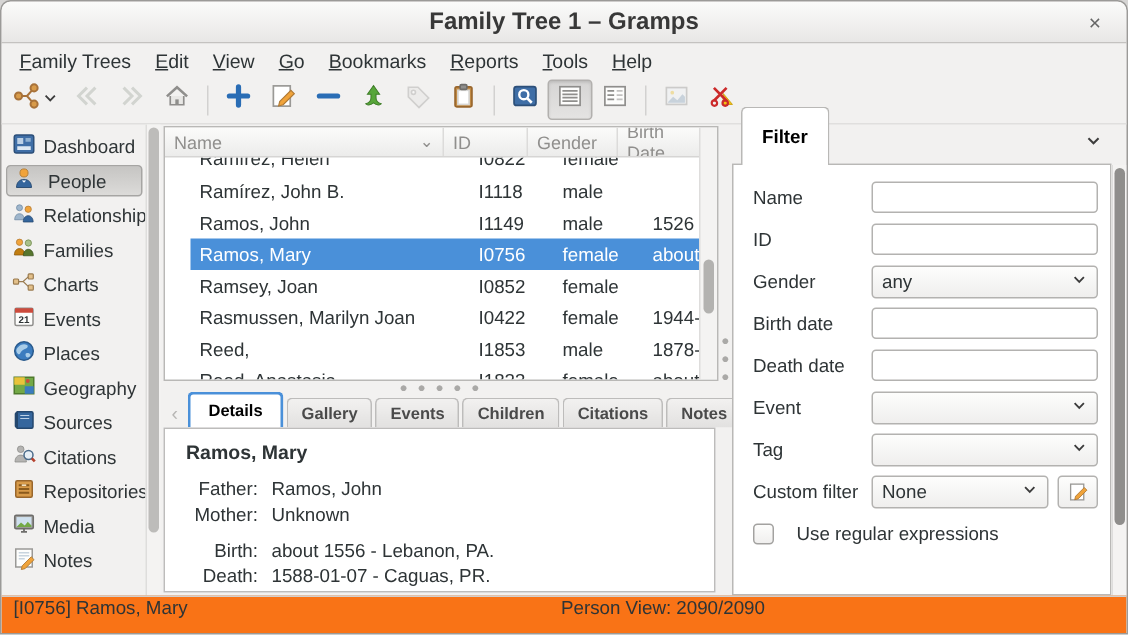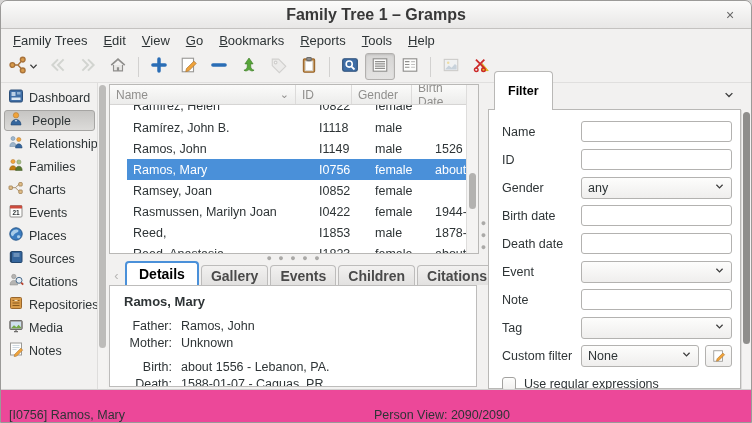--- a/index.html
+++ b/index.html
@@ -62,21 +62,21 @@
   .c-gender { width:60px; flex:none; } .c-birth { flex:1; }
   .table-scroll { width:12px; flex:none; background:#f4f3f2; border-left:1px solid #dedddc; position:relative; }
   .table-scroll .thumb { position:absolute; left:2px; right:2px; top:88px; height:36px; background:#b3b2b0; border-radius:5px; }
 
   .hsplit { height:7px; flex:none; display:flex; align-items:center; justify-content:center; color:#aaa9a7; font-size:9px; letter-spacing:2px; }
 
   
   .tabbar { height:24px; flex:none; display:flex; align-items:flex-end; padding:0 1px; gap:2px; }
   .tab-arrow { width:13px; text-align:center; font-size:13px; color:#b7b6b4; padding-bottom:2px; flex:none; }
   .tab-arrow.dark { color:#2e3436; font-weight:bold; }
-  .tab { height:20px; padding:0 9px; display:flex; align-items:center; font-size:14px; font-weight:bold; color:#4a4a4a;
+  .tab { height:20px; padding:0 9px; display:flex; align-items:center; font-size:11px; font-weight:bold; color:#4a4a4a;
          background:linear-gradient(#f2f1f0,#e2e1e0); border:1px solid #bdbcbb; border-bottom:none; border-radius:4px 4px 0 0; white-space:nowrap; }
   .tab.active { background:#fff; color:#000; border:2px solid #4a90d9; border-bottom:none; height:24px; padding:0 12px; }
   .tab-chevron { padding:0 2px 4px 2px; } .tab-chevron svg { width:10px; height:10px; }
 
   .details { flex:1; margin:0 2px 2px 0; border:1px solid #bdbcbb; background:#fff; padding:6px 10px; overflow:hidden; font-size:12.5px; color:#2e3436; }
   .details-title { font-weight:bold; font-size:13px; margin:2px 0 9px 4px; }
   .drow { display:flex; gap:9px; line-height:16.5px; }
   .drow.gap { margin-top:8px; }
   .dlabel { width:52px; flex:none; text-align:right; }
 
@@ -95,28 +95,28 @@
                    display:flex; flex-direction:column; gap:5px; min-width:0; }
   .frow { height:23px; flex:none; display:flex; align-items:center; gap:6px; }
   .flabel { width:73px; flex:none; font-size:12.5px; color:#2e3436; white-space:nowrap; }
   .ftext { flex:1; height:21px; border:1px solid #b3b2b0; border-radius:3px; background:#fff; font:12.5px "Liberation Sans",sans-serif; padding:0 5px; color:#2e3436; min-width:0; }
   .fselect { flex:1; height:22px; border:1px solid #b3b2b0; border-radius:3px; background:linear-gradient(#fdfdfc,#efeeed);
              display:flex; align-items:center; justify-content:space-between; padding:0 6px; font-size:12.5px; color:#2e3436; min-width:0; }
   .fselect svg { width:11px; height:11px; flex:none; }
   .fedit { width:27px; height:22px; flex:none; border:1px solid #b3b2b0; border-radius:3px;
            background:linear-gradient(#fdfdfc,#efeeed); display:flex; align-items:center; justify-content:center; }
   .fedit svg { width:14px; height:14px; }
-  .cbrow { margin-top:5px; display:flex; align-items:center; gap:8px; }
+  .cbrow { margin-top:5px; display:flex; align-items:center; gap:15px; }
   .cbox { width:14px; height:14px; border:1px solid #a3a2a0; border-radius:3px; background:linear-gradient(#fdfdfc,#f0efee); flex:none; }
   .cblabel { font-size:12.5px; color:#2e3436; }
   .filter-scroll { width:10px; flex:none; background:#f4f3f2; border-left:1px solid #dedddc; position:relative; }
   .filter-scroll .thumb { position:absolute; left:1px; right:1px; top:2px; height:83%; background:#8f8e8c; border-radius:5px; }
 
   
-  .statusbar { height:33px; flex:none; border-top:1px solid #d0cfce; background:#ec4899; display:flex; align-items:flex-end;
+  .statusbar { height:25px; flex:none; border-top:1px solid #d0cfce; background:#f97316; display:flex; align-items:flex-start;
                font-size:12.5px; color:#2e3436; position:relative; }
   .status-left { margin-left:8px; }
   .status-center { position:absolute; left:373px; }
 </style>
 </head>
 <body>
 
 <div class="window">
 
   <div class="titlebar">
@@ -303,20 +303,29 @@
             </svg></span>
           <span>Events</span>
         </div>
         <div class="side-item">
           <span class="icon"><svg viewBox="0 0 16 16">
               <circle cx="8" cy="8" r="6.2" fill="#3b7cbf" stroke="#2a5a8c"></circle>
               <path d="M4 5.5c1.5-1.8 4-2.5 6-1.5 1 .5.5 2-1 2.5S6 8 5.5 9.5 3.5 10 3 8.5 3.4 6.2 4 5.5z" fill="#a8cce8"></path>
               <path d="M9.5 9.5c1.2-.4 2.5 0 2.8 1 .2.8-.8 1.8-2 1.8s-1.8-2.4-.8-2.8z" fill="#a8cce8"></path>
             </svg></span>
           <span>Places</span>
+        </div>
+        <div class="side-item">
+          <span class="icon"><svg viewBox="0 0 16 16">
+              <rect x="1.5" y="2.5" width="13" height="11" fill="#73a946" stroke="#4e7a2c"></rect>
+              <path d="M1.5 2.5h7v5h-7z" fill="#e9c33a"></path>
+              <path d="M8.5 8.5h6v5h-6z" fill="#3b7cbf"></path>
+              <circle cx="10.5" cy="5" r="1.3" fill="#cc4b3d"></circle>
+            </svg></span>
+          <span>Geography</span>
         </div>
         <div class="side-item">
           <span class="icon"><svg viewBox="0 0 16 16">
               <path d="M3.5 2.5H13a1 1 0 011 1v9a1 1 0 01-1 1H3.5z" fill="#35669d" stroke="#24476e"></path>
               <path d="M3.5 2.5c-1 0-1.7.7-1.7 1.5v8c0 .8.7 1.5 1.7 1.5z" fill="#24476e"></path>
               <path d="M5.5 5h6M5.5 7h6" stroke="#bcd0e5" stroke-width=".8"></path>
             </svg></span>
           <span>Sources</span>
         </div>
         <div class="side-item">
@@ -513,24 +522,20 @@
             <div class="frow">
               <span class="flabel">Event</span>
               <div class="fselect">
                 <span></span>
                 <span><svg viewBox="0 0 16 16">
                     <path d="M3.5 5.5L8 10l4.5-4.5" fill="none" stroke="#3d3d3d" stroke-width="1.8"></path>
                   </svg></span>
               </div>
             </div>
             <div class="frow">
-              <span class="flabel">Note</span>
-              <input class="ftext" type="text" style="">
-            </div>
-            <div class="frow">
               <span class="flabel">Tag</span>
               <div class="fselect">
                 <span></span>
                 <span><svg viewBox="0 0 16 16">
                     <path d="M3.5 5.5L8 10l4.5-4.5" fill="none" stroke="#3d3d3d" stroke-width="1.8"></path>
                   </svg></span>
               </div>
             </div>
             <div class="frow">
               <span class="flabel">Custom filter</span>

